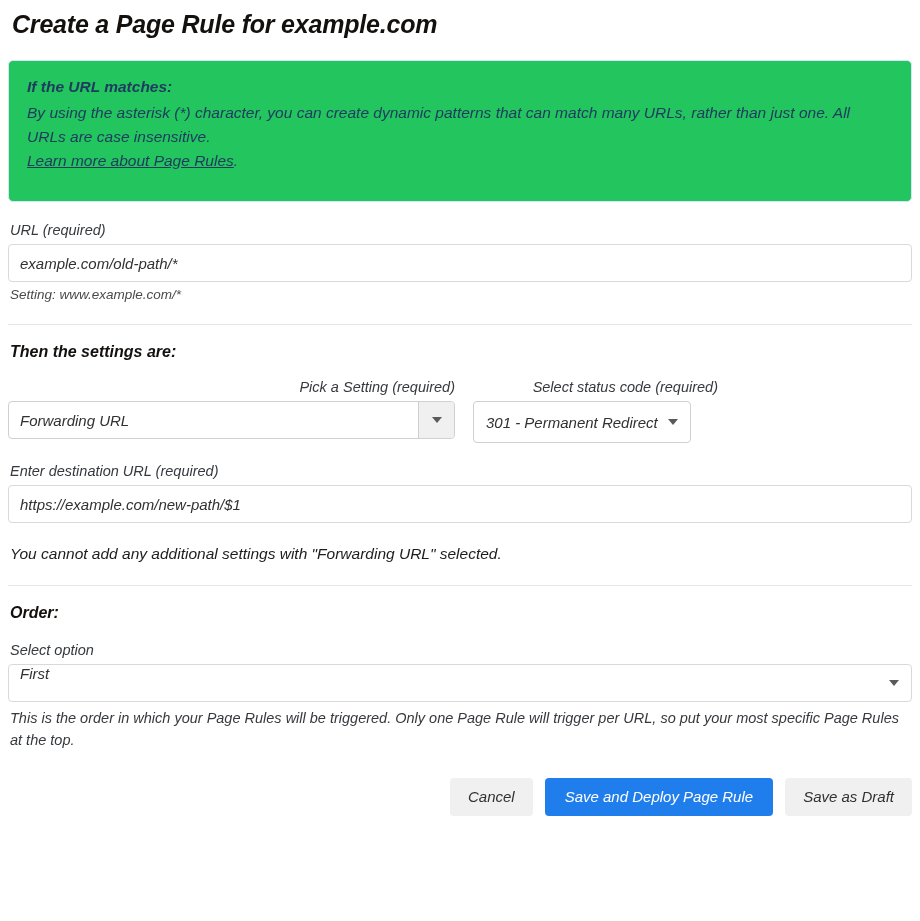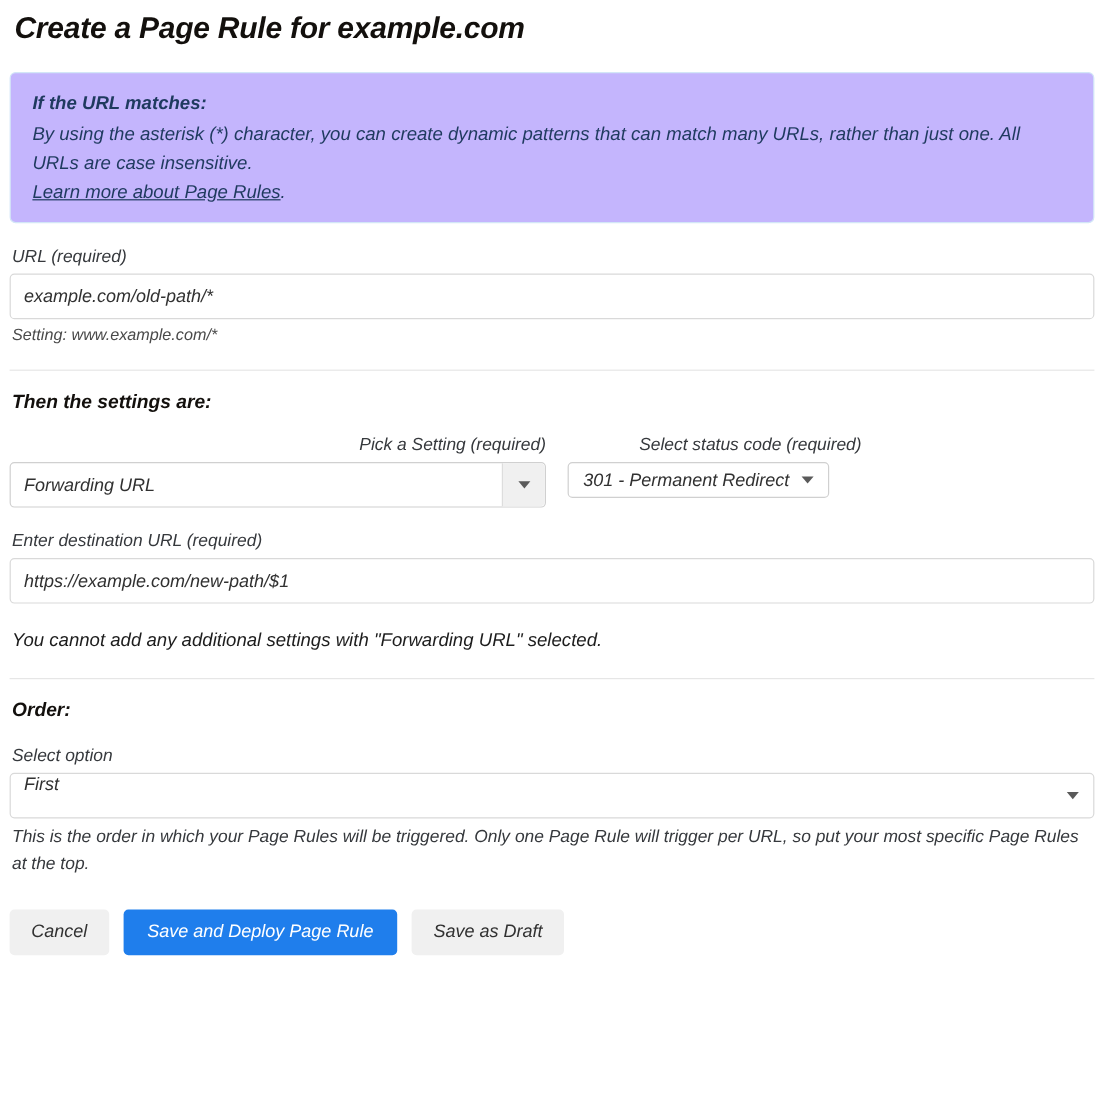--- a/index.html
+++ b/index.html
@@ -22,24 +22,24 @@
   }
   .title {
     font-size: 25px;
     font-weight: bold;
     color: #13100d;
     margin: 10px 0 0 4px;
     letter-spacing: -0.2px;
   }
   .info-box {
     margin-top: 21px;
-    background: #c4b5fd;
+    background: #22c55e;
     border: 1px solid #d3e6f7;
     border-radius: 5px;
-    padding: 14px 18px 12px 18px;
+    padding: 14px 18px 28px 18px;
     color: #1f3a5f;
     font-size: 15.5px;
     line-height: 1.55;
   }
   .info-box .bold { font-weight: bold; display: block; margin-bottom: 2px; }
   .info-box a {
     color: #1f3a5f;
     text-decoration: underline;
   }
   .field-label {
@@ -119,21 +119,21 @@
   .caret {
     width: 0; height: 0;
     border-left: 5px solid transparent;
     border-right: 5px solid transparent;
     border-top: 6px solid #5a5a5a;
   }
   
   .select-compact {
     display: inline-flex;
     align-items: center;
-    height: 30px;
+    height: 42px;
     border: 1px solid #d0d0d0;
     border-radius: 4px;
     background: #fff;
     padding: 0 12px;
     font-size: 15px;
     color: #313131;
     gap: 10px;
   }
   
   .select-full {
@@ -164,20 +164,21 @@
     font-size: 14.5px;
     color: #36393d;
     line-height: 1.5;
     margin: 6px 0 0 2px;
   }
   .buttons {
     display: flex;
     gap: 12px;
     margin-top: 26px;
     align-items: center;
+    justify-content: flex-end;
   }
   .btn {
     border: none;
     border-radius: 4px;
     font-size: 15px;
     font-family: "Liberation Sans", sans-serif;
     height: 38px;
     cursor: pointer;
     padding: 0 18px;
   }

